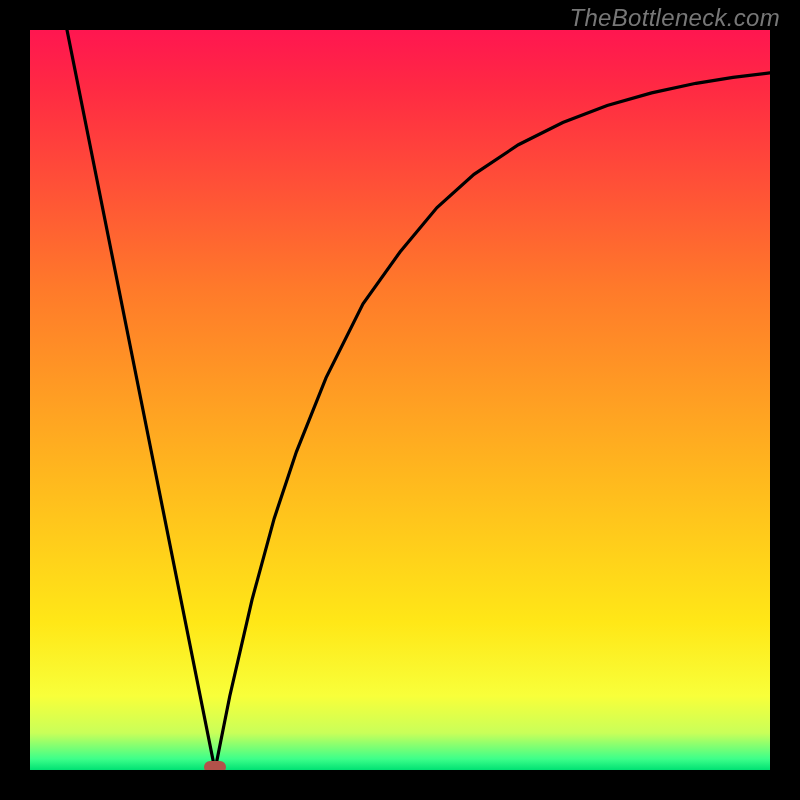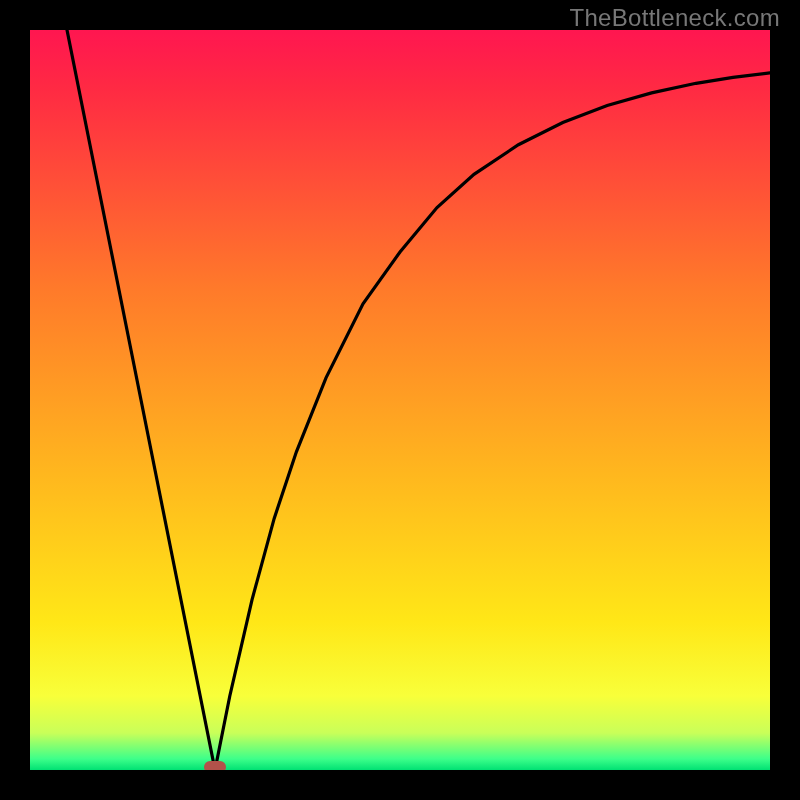--- a/index.html
+++ b/index.html
@@ -35,20 +35,21 @@
   }
   .watermark {
     position: absolute;
     top: 4px;
     right: 20px;
     color: #777;
     font-size: 24px;
     font-weight: 500;
     letter-spacing: 0.3px;
     font-family: Arial, Helvetica, sans-serif;
+    font-style: italic;
   }
   .marker {
     position: absolute;
     width: 22px;
     height: 12px;
     background: #b2524a;
     border-radius: 6px;
     transform: translate(-50%, -50%);
   }
 </style>

